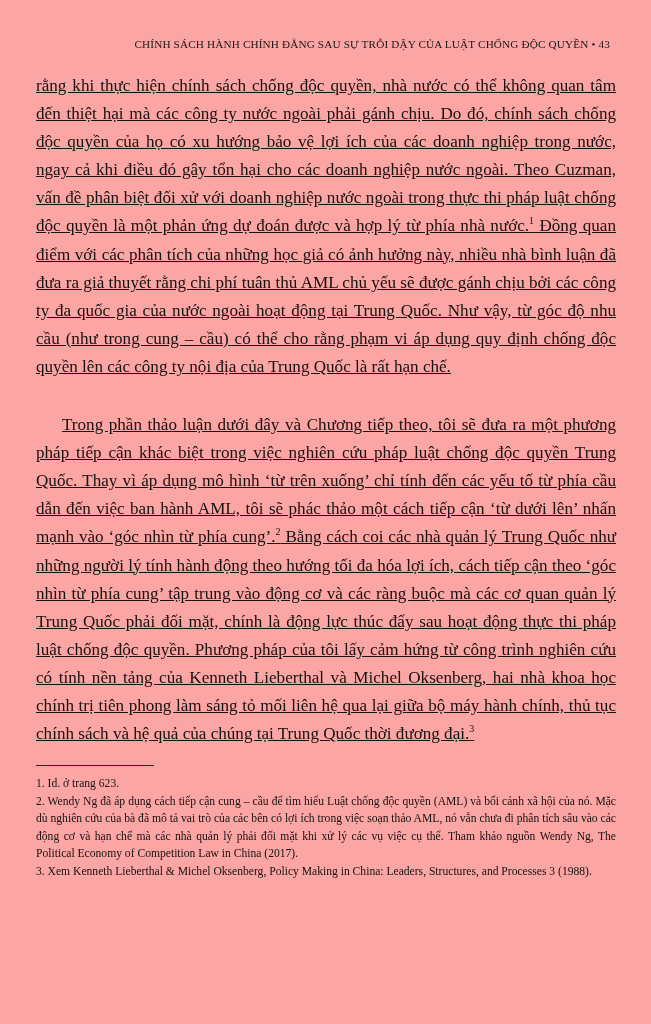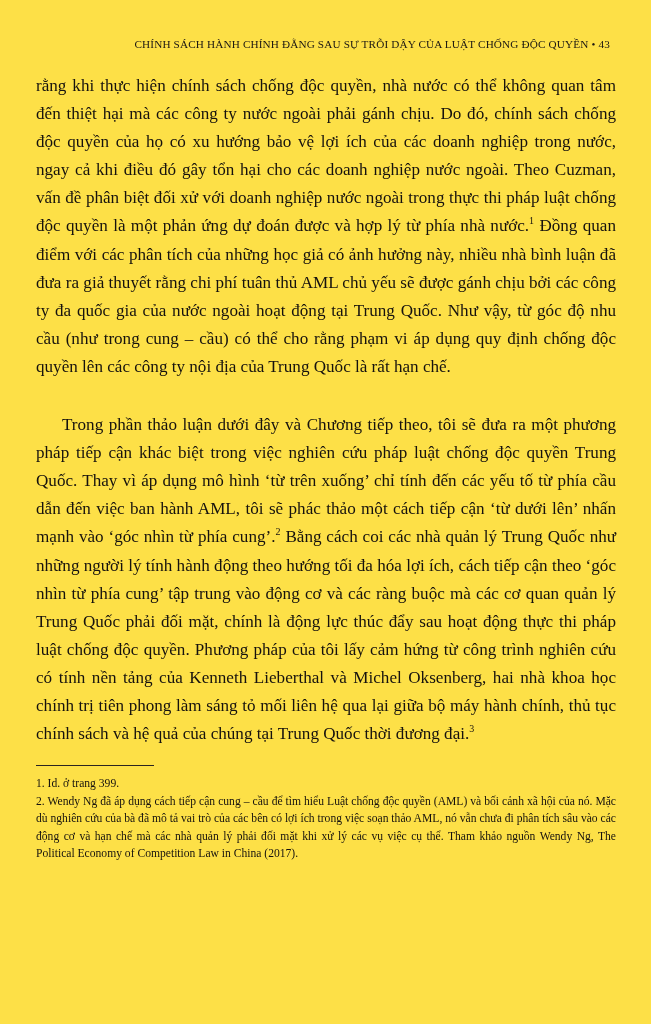--- a/index.html
+++ b/index.html
@@ -4,21 +4,21 @@
 <style>
   html, body {
     margin: 0;
     padding: 0;
     background: #ffffff;
   }
   .page {
     position: relative;
     width: 651px;
     height: 1024px;
-    background: #fde047;
+    background: #fca5a5;
     overflow: hidden;
     font-family: "Liberation Serif", serif;
     color: #17130f;
   }
   .page-inner {
     position: absolute;
     left: 36px;
     top: 38px;
     width: 580px;
     height: 948px;
@@ -33,20 +33,21 @@
     margin-bottom: 22px;
   }
   .running-head .dot {
     padding: 0 3px;
   }
   .body-text {
     font-size: 17.1px;
     line-height: 28.1px;
     text-align: justify;
     color: #16120e;
+    text-decoration: underline;
   }
   .body-text p {
     margin: 0;
   }
   .body-text p.indent {
     text-indent: 26px;
     margin-top: 30px;
   }
   sup {
     font-size: 10px;
@@ -97,19 +98,20 @@
 
     <div class="body-text">
       <p><span>rằng khi thực hiện chính sách chống độc quyền, nhà nước có thể không quan tâm đến thiệt hại mà các công ty nước ngoài phải gánh chịu. Do đó, chính sách chống độc quyền của họ có xu hướng bảo vệ lợi ích của các doanh nghiệp trong nước, ngay cả khi điều đó gây tổn hại cho các doanh nghiệp nước ngoài. Theo Cuzman, vấn đề phân biệt đối xử với doanh nghiệp nước ngoài trong thực thi pháp luật chống độc quyền là một phản ứng dự đoán được và hợp lý từ phía nhà nước.</span><sup>1</sup><span> Đồng quan điểm với các phân tích của những học giả có ảnh hưởng này, nhiều nhà bình luận đã đưa ra giả thuyết rằng chi phí tuân thủ AML chủ yếu sẽ được gánh chịu bởi các công ty đa quốc gia của nước ngoài hoạt động tại Trung Quốc. Như vậy, từ góc độ nhu cầu (như trong cung – cầu) có thể cho rằng phạm vi áp dụng quy định chống độc quyền lên các công ty nội địa của Trung Quốc là rất hạn chế.</span></p>
 
       <p class="indent"><span>Trong phần thảo luận dưới đây và Chương tiếp theo, tôi sẽ đưa ra một phương pháp tiếp cận khác biệt trong việc nghiên cứu pháp luật chống độc quyền Trung Quốc. Thay vì áp dụng mô hình ‘từ trên xuống’ chỉ tính đến các yếu tố từ phía cầu dẫn đến việc ban hành AML, tôi sẽ phác thảo một cách tiếp cận ‘từ dưới lên’ nhấn mạnh vào ‘góc nhìn từ phía cung’.</span><sup>2</sup><span> Bằng cách coi các nhà quản lý Trung Quốc như những người lý tính hành động theo hướng tối đa hóa lợi ích, cách tiếp cận theo ‘góc nhìn từ phía cung’ tập trung vào động cơ và các ràng buộc mà các cơ quan quản lý Trung Quốc phải đối mặt, chính là động lực thúc đẩy sau hoạt động thực thi pháp luật chống độc quyền. Phương pháp của tôi lấy cảm hứng từ công trình nghiên cứu có tính nền tảng của Kenneth Lieberthal và Michel Oksenberg, hai nhà khoa học chính trị tiên phong làm sáng tỏ mối liên hệ qua lại giữa bộ máy hành chính, thủ tục chính sách và hệ quả của chúng tại Trung Quốc thời đương đại.</span><sup>3</sup></p>
     </div>
 
     <div class="footnote-rule"></div>
 
     <div class="footnotes">
-      <p><span>1.</span><span> Id. ở trang 399.</span></p>
+      <p><span>1.</span><span> Id. ở trang 623.</span></p>
       <p><span>2.</span><span> Wendy Ng đã áp dụng cách tiếp cận cung – cầu để tìm hiểu Luật chống độc quyền (AML) và bối cảnh xã hội của nó. Mặc dù nghiên cứu của bà đã mô tả vai trò của các bên có lợi ích trong việc soạn thảo AML, nó vẫn chưa đi phân tích sâu vào các động cơ và hạn chế mà các nhà quản lý phải đối mặt khi xử lý các vụ việc cụ thể. </span><span class="it">Tham khảo nguồn</span><span> Wendy Ng, The Political Economy of Competition Law in China (2017).</span></p>
+      <p><span>3.</span><span class="it"> Xem</span><span> Kenneth Lieberthal &amp; Michel Oksenberg, Policy Making in China: Leaders, Structures, and Processes 3 (1988).</span></p>
     </div>
 
   </div>
 
 </div>
 
 </body></html>

